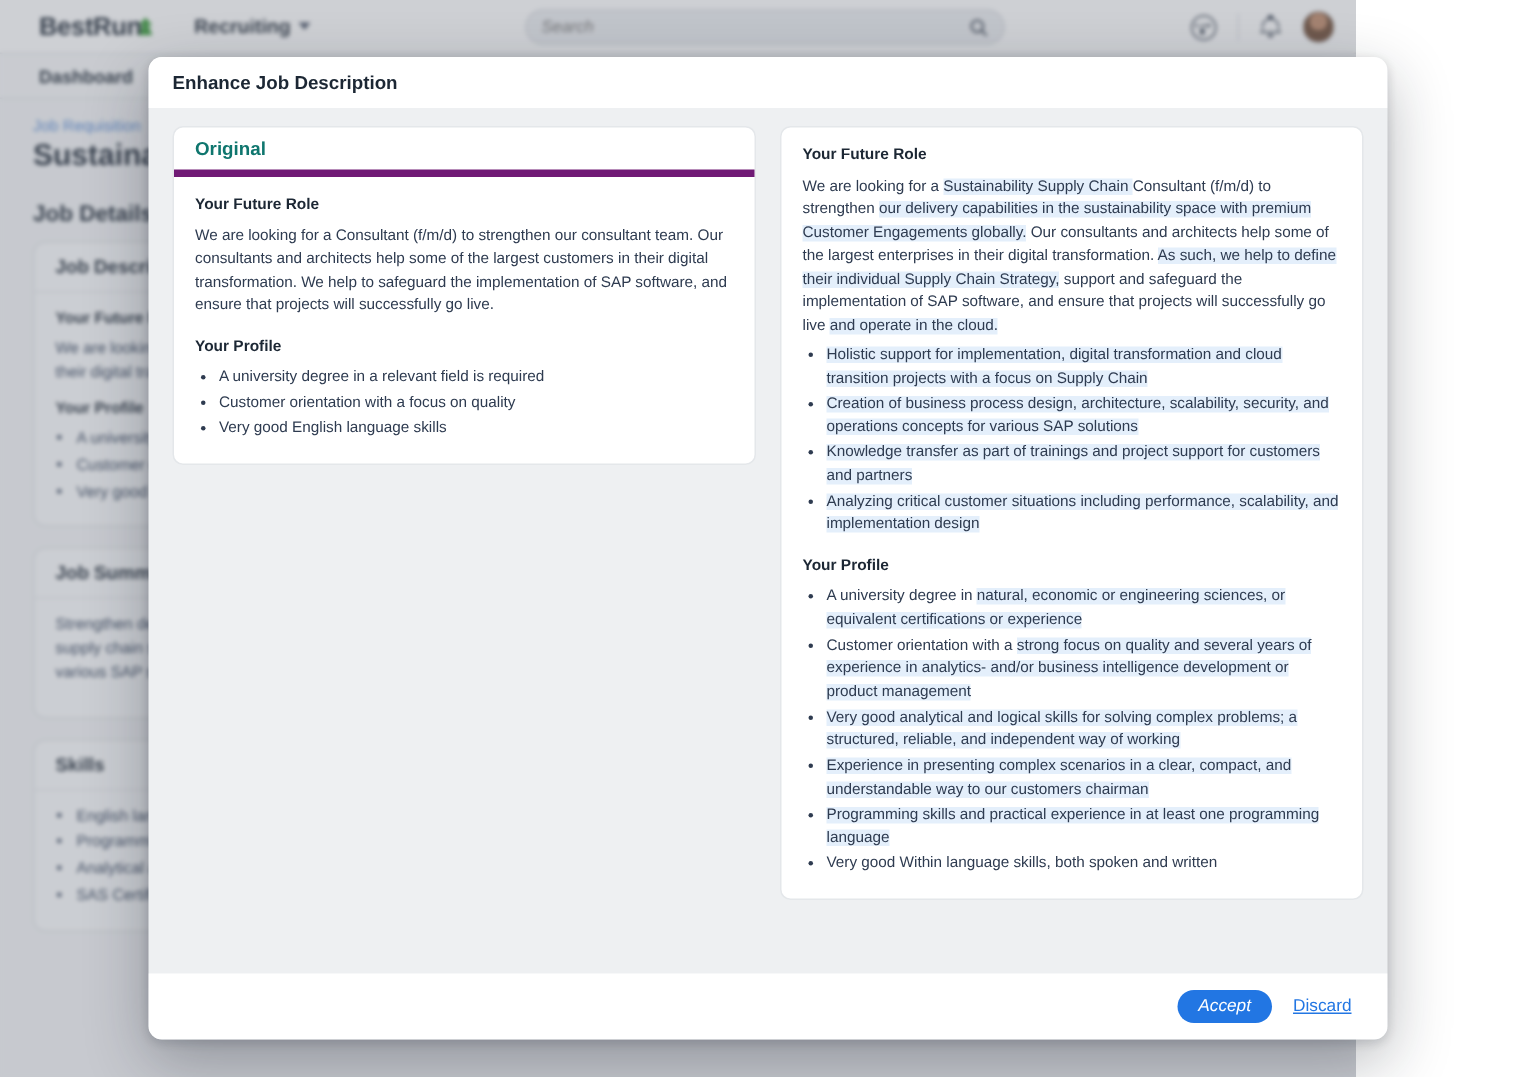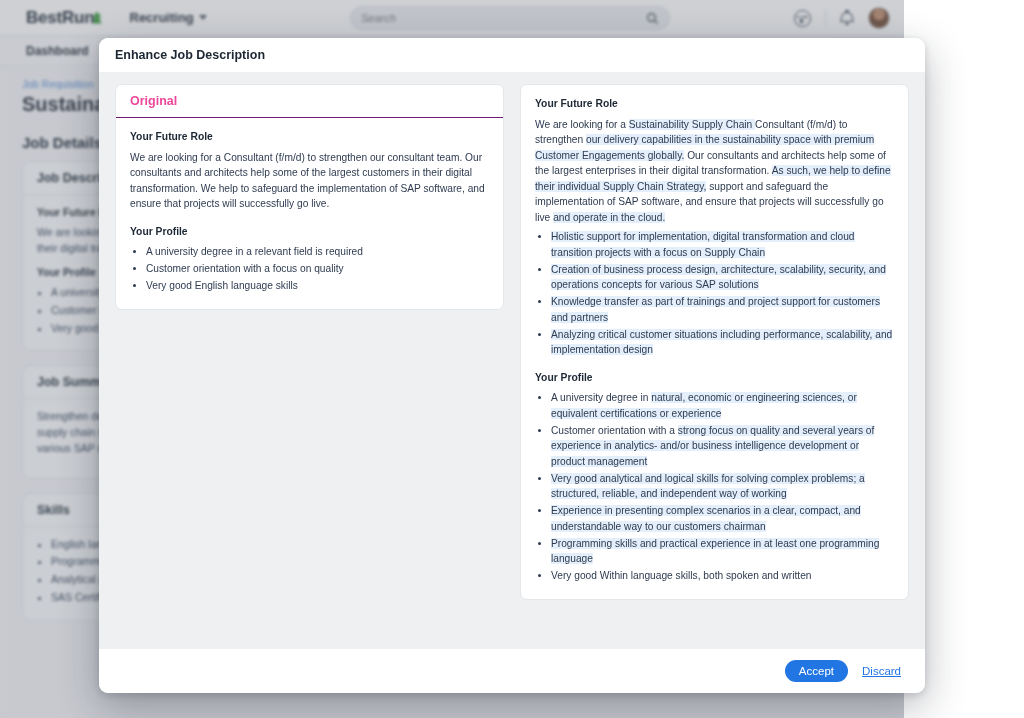--- a/index.html
+++ b/index.html
@@ -111,22 +111,22 @@
   .modal-body { flex: 1; display: flex; gap: 16px; padding: 12px 16px 10px; min-height: 0; }
 
   .panel {
     flex: 1; background: #ffffff; border: 1px solid #e4e7ea; border-radius: 7px;
     display: flex; flex-direction: column; min-height: 0; align-self: flex-start;
     max-height: 100%;
   }
   .panel.original { max-height: 394px; }
   .panel-head {
     height: 33px; flex: none; display: flex; align-items: center; justify-content: space-between;
-    padding: 0 14px; border-bottom: 1px solid #701a75;
-    font-size: 12.5px; font-weight: bold; color: #ec4899;
+    padding: 0 14px; border-bottom: 5px solid #701a75;
+    font-size: 12.5px; font-weight: bold; color: #0f766e;
   }
   .refresh-icon { width: 15px; height: 15px; color: #2f7de1; }
   .panel-content {
     padding: 11px 14px 14px; font-size: 10.2px; line-height: 1.52;
     color: #2e3b50; overflow: hidden;
   }
   .panel-content h4 { font-size: 10.3px; font-weight: bold; color: #1c2734; margin: 0 0 5px; }
   .panel-content h4.spaced { margin-top: 12px; }
   .panel-content p { margin: 0 0 4px; }
   .panel-content ul { margin: 2px 0 0 16px; padding: 0; }
@@ -135,20 +135,21 @@
 
   .modal-foot {
     height: 44px; flex: none; background: #ffffff;
     display: flex; align-items: center; justify-content: flex-end; gap: 14px;
     padding: 0 24px;
   }
   .btn-accept {
     background: #2276e3; color: #fff; border: none; border-radius: 13px;
     padding: 5px 14px; font-size: 11.5px; font-family: "Liberation Sans", sans-serif;
     font-weight: normal;
+    font-style: italic;
   }
   .btn-discard { background: none; border: none; color: #2276e3; font-size: 11.5px; font-family: "Liberation Sans", sans-serif; text-decoration: underline; }
 </style>
 </head>
 <body>
 
 <div id="app">
 
   <div class="bg-layer">
 

